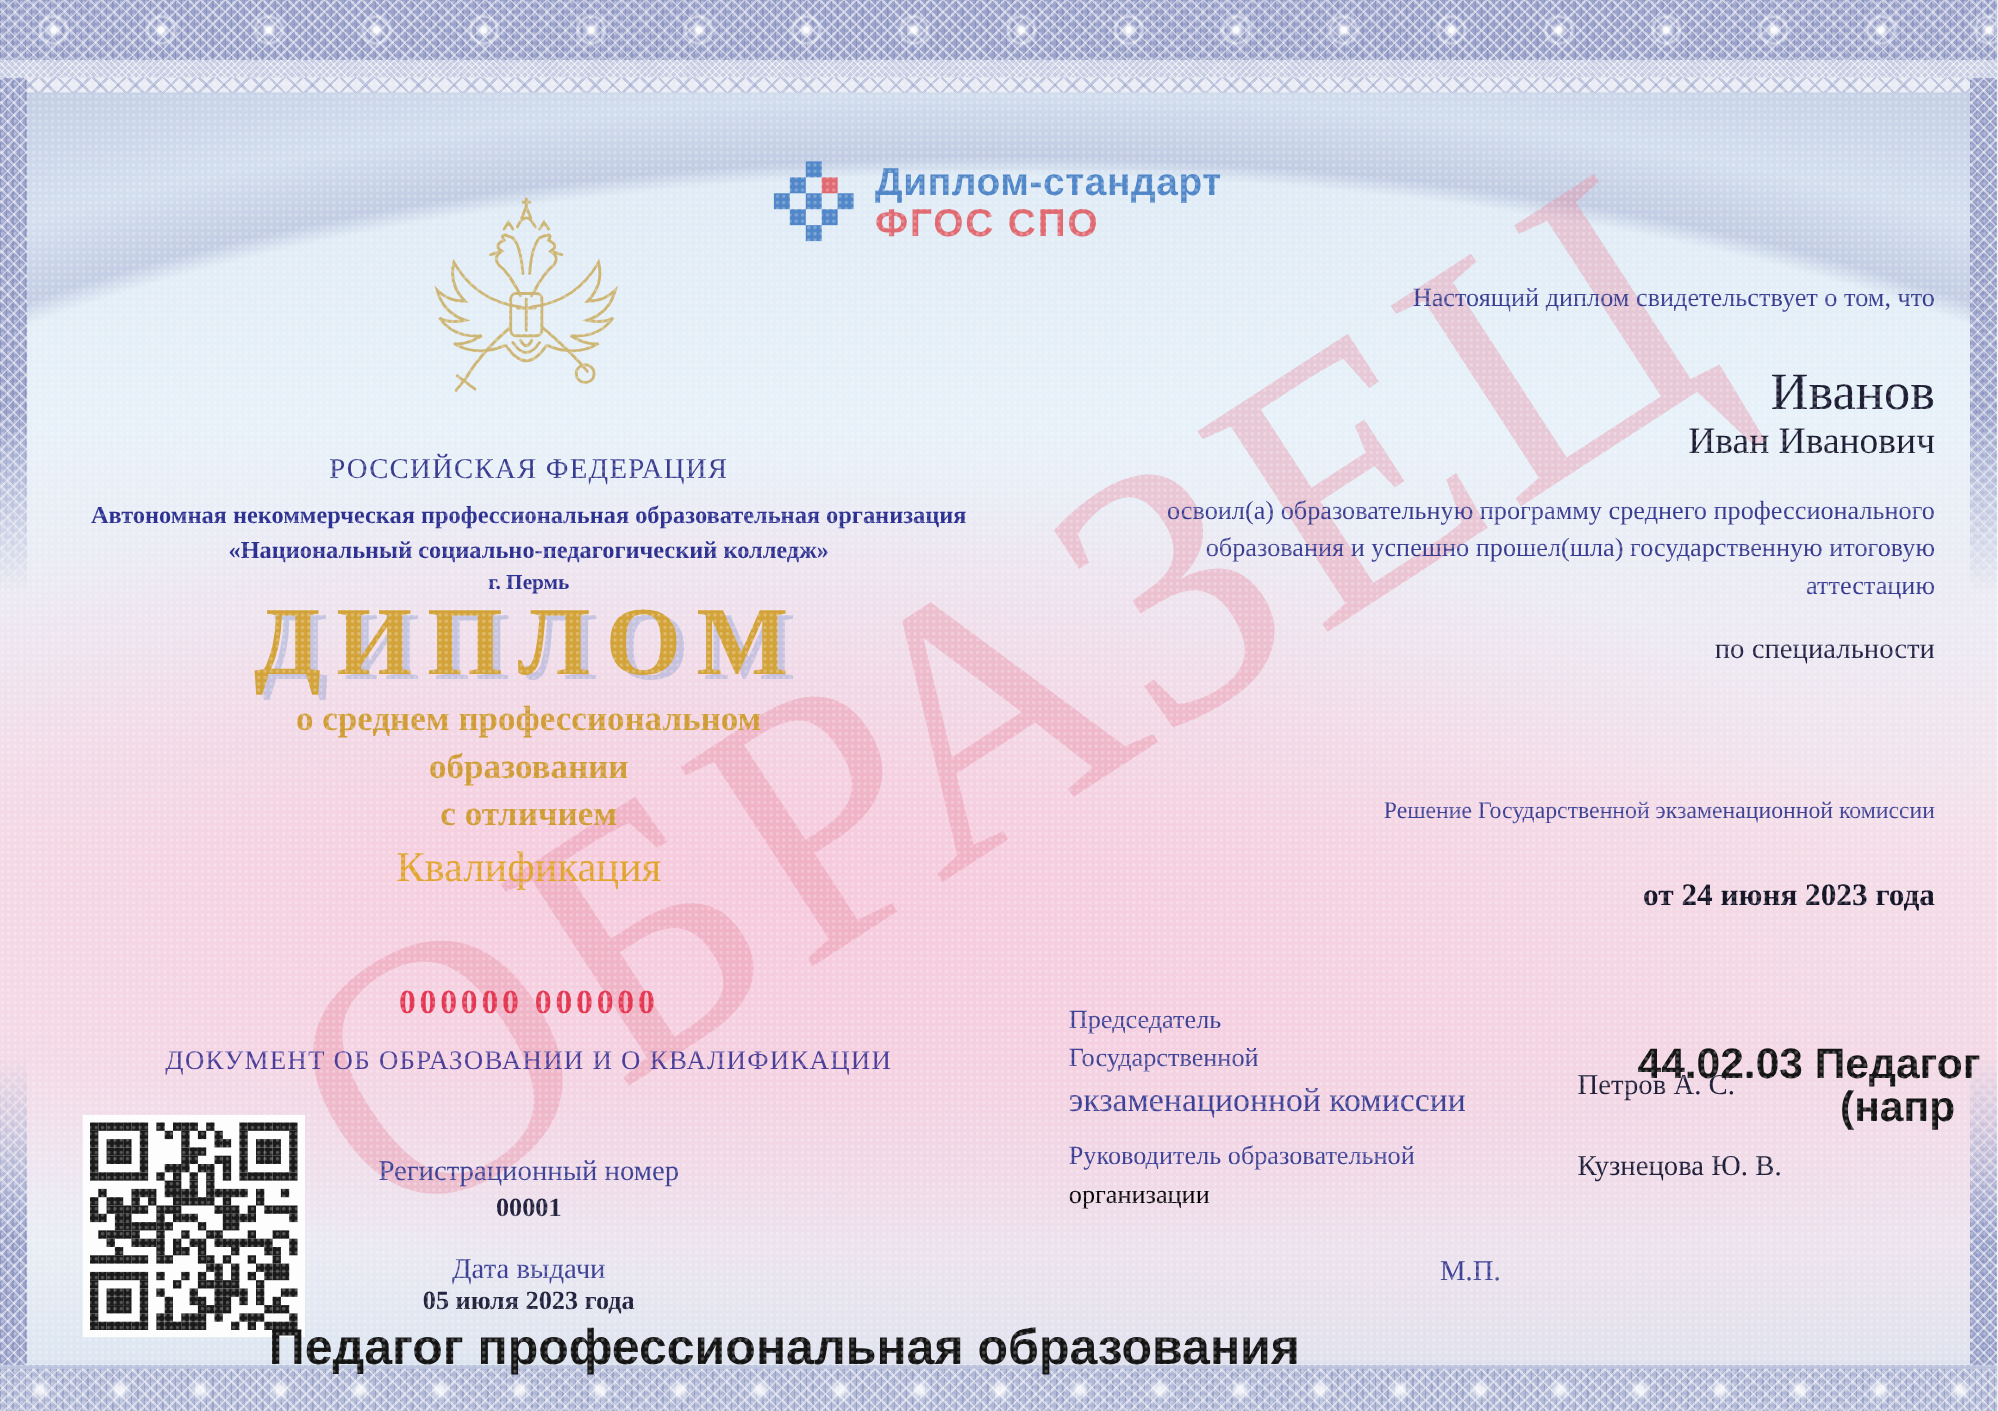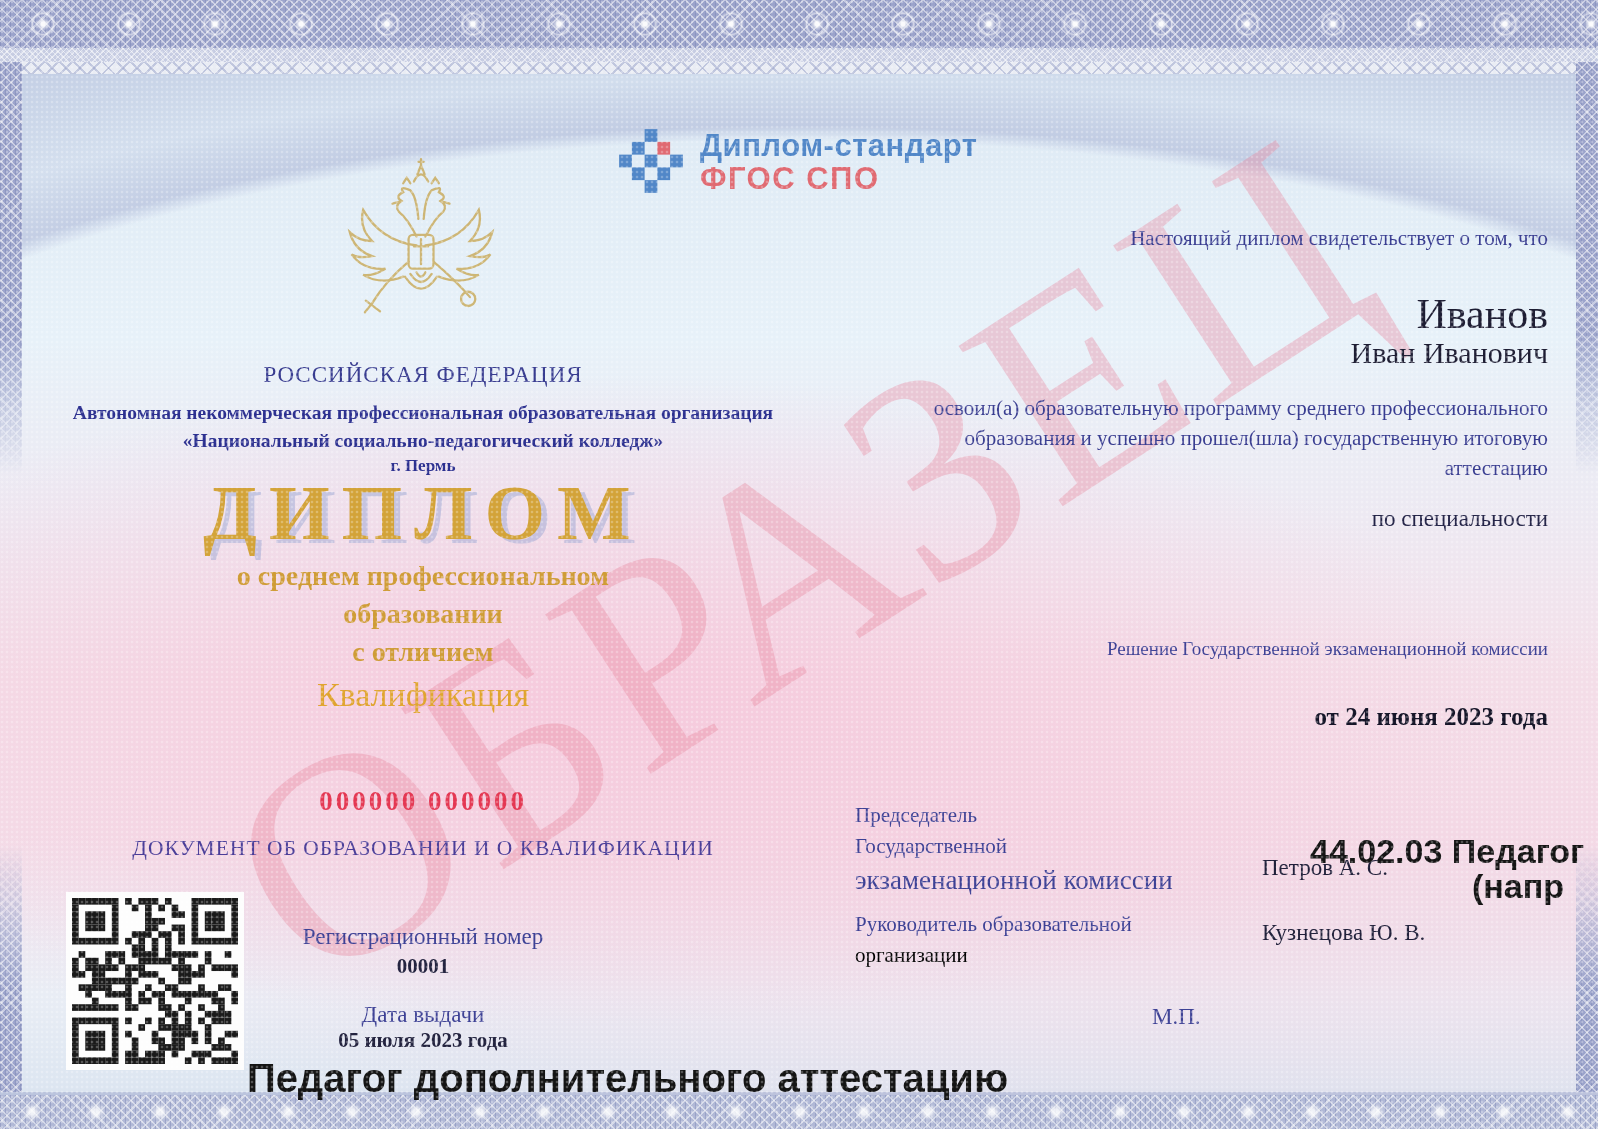--- a/index.html
+++ b/index.html
@@ -504,16 +504,16 @@
   <div class="abs" style="left:1262px; top:855px; font-size:23px; color:#20203a;">Петров А. С.</div>
 
   <div class="abs it" style="left:855px; top:912px; font-size:21px; color:#3d4195;">Руководитель образовательной</div>
   <div class="abs it" style="left:855px; top:943px; font-size:21px; color:#000000;">организации</div>
   <div class="abs" style="left:1262px; top:920px; font-size:23px; color:#20203a;">Кузнецова Ю. В.</div>
 
   <div class="abs it" style="left:1152px; top:1004px; font-size:23px; color:#3d4195;">М.П.</div>
 
   <div class="abs sans b" style="left:1310px; top:832px; font-size:34px; color:#141414; white-space:nowrap;">44.02.03 Педагог</div>
   <div class="abs sans b" style="left:1472px; top:867px; font-size:34px; color:#141414; white-space:nowrap;">(напр</div>
-  <div class="abs sans b" style="left:160px; top:1056px; width:935px; text-align:center; font-size:40px; color:#141414; white-space:nowrap;">Педагог дополнительного аттестацию</div>
+  <div class="abs sans b" style="left:160px; top:1056px; width:935px; text-align:center; font-size:40px; color:#141414; white-space:nowrap;">Педагог профессиональная образования</div>
 
   <div class="texture"></div>
 </div>
 
 </body></html>

